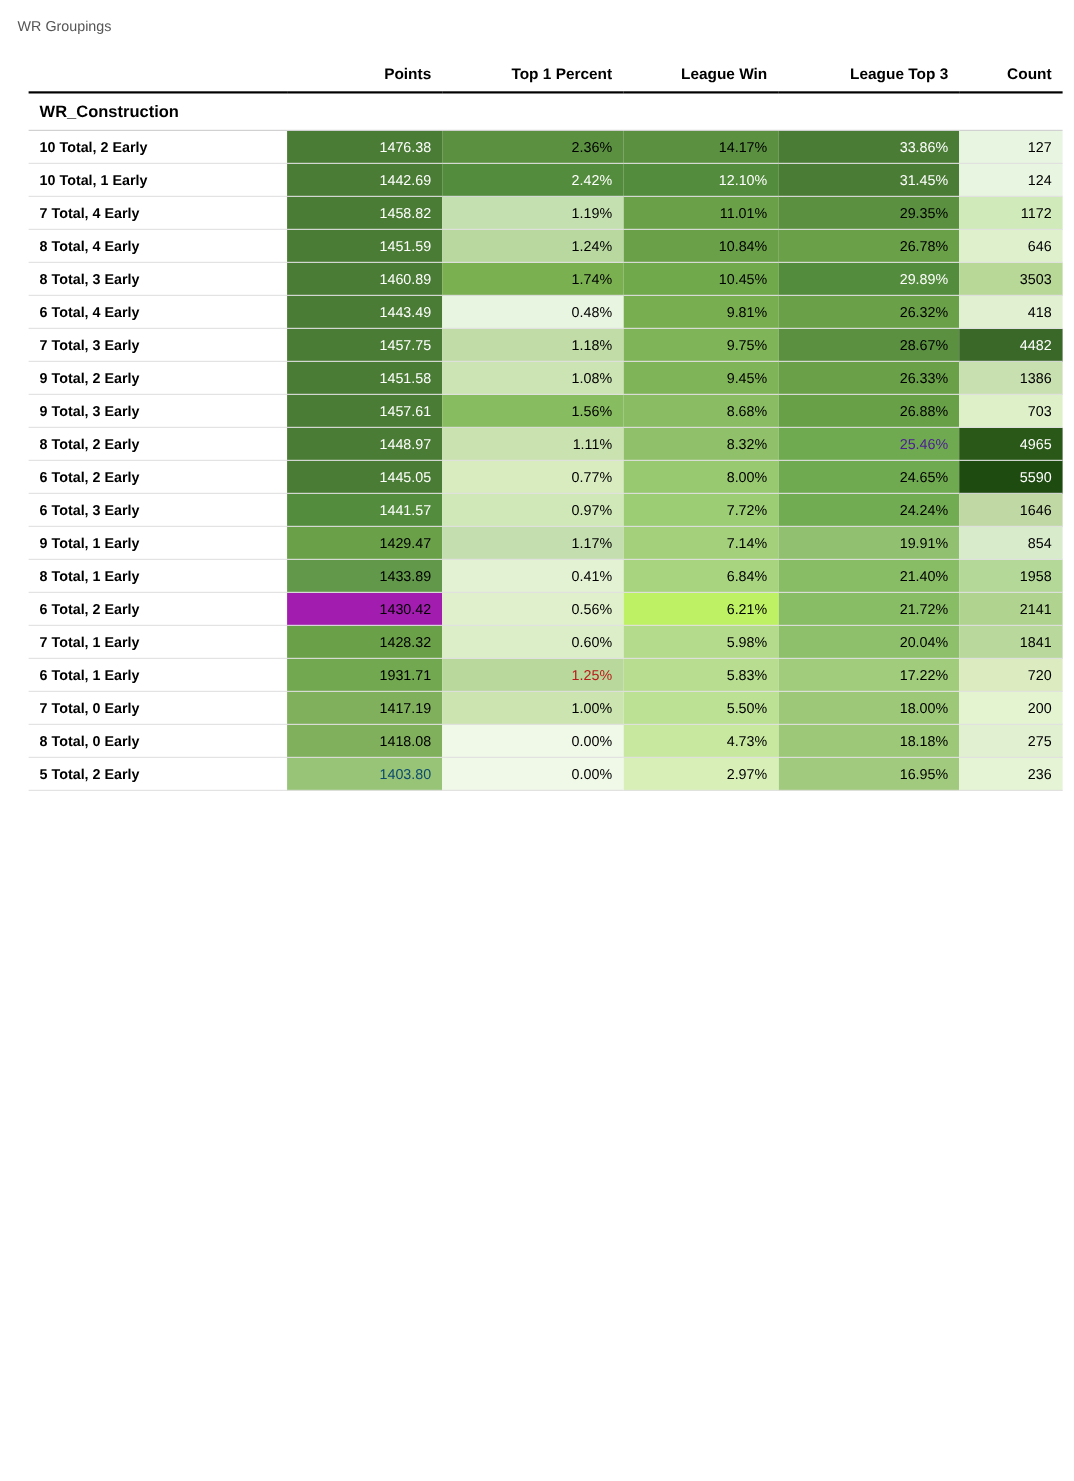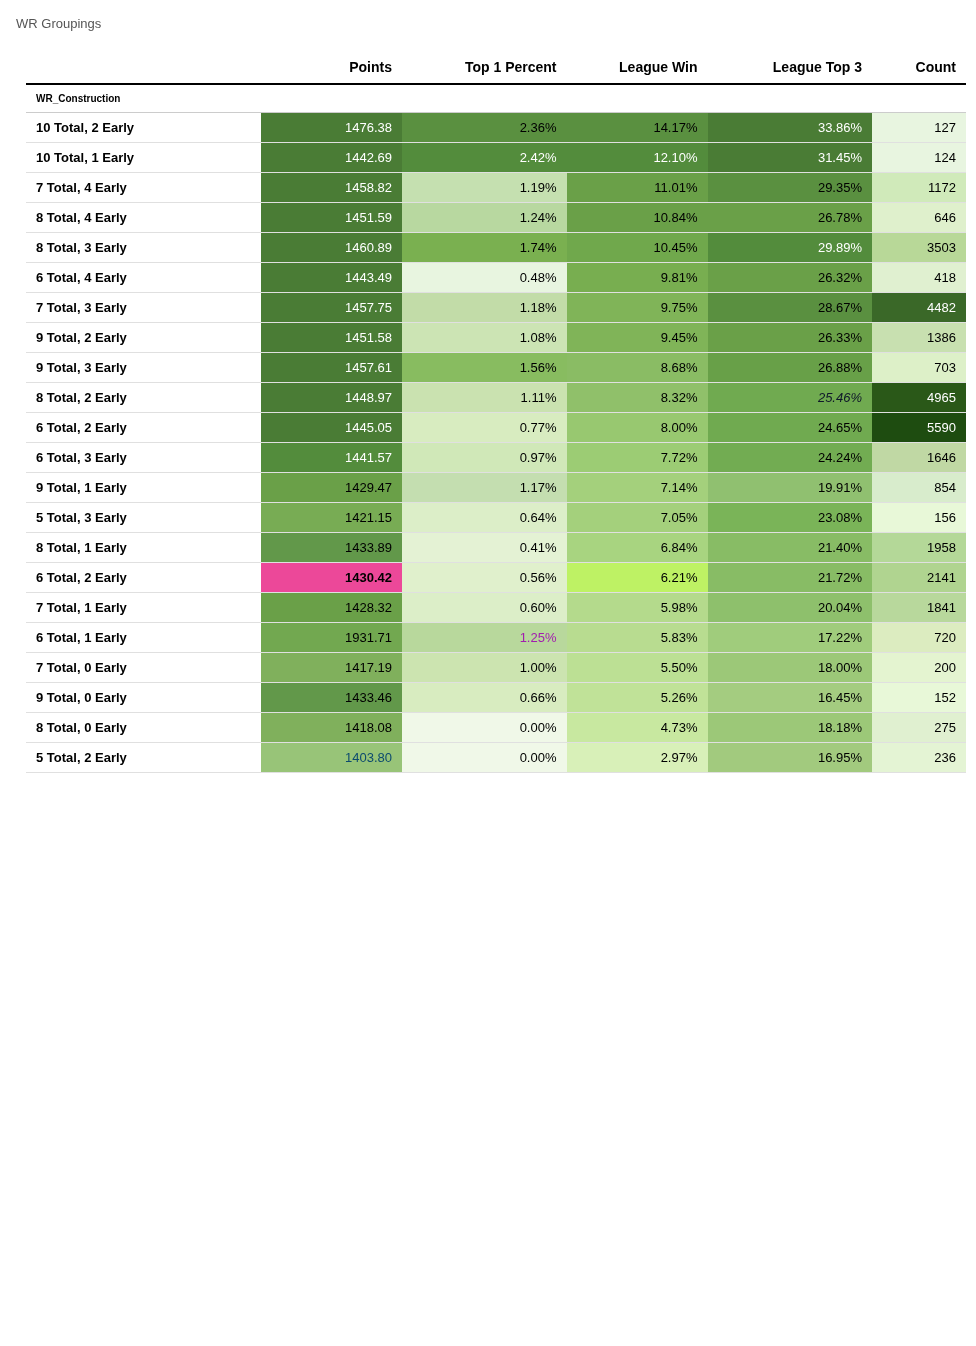--- a/index.html
+++ b/index.html
@@ -25,21 +25,21 @@
       padding: 8px 10px;
       text-align: right;
       color: #000;
       border-bottom: 2px solid #000;
     }
     thead th.row-label {
       text-align: left;
     }
     .section-header td {
       font-weight: 700;
-      font-size: 10px;
+      font-size: 15px;
       padding: 8px 10px;
       border-bottom: 1px solid #ccc;
       text-align: left;
       color: #000;
     }
     tbody tr td {
       padding: 7px 10px;
       font-size: 13px;
       text-align: right;
       color: #000;
@@ -145,21 +145,21 @@
         <td style="background-color: rgb(136, 188, 96); color: rgb(0, 0, 0);">1.56%</td>
         <td style="background-color: rgb(138, 188, 100); color: rgb(0, 0, 0);">8.68%</td>
         <td style="background-color: rgb(104, 160, 72); color: rgb(0, 0, 0);">26.88%</td>
         <td style="background-color: rgb(221, 240, 200); color: rgb(0, 0, 0);">703</td>
       </tr>
       <tr>
         <td class="row-label">8 Total, 2 Early</td>
         <td style="background-color: rgb(74, 124, 53); color: rgb(255, 255, 255);">1448.97</td>
         <td style="background-color: rgb(202, 226, 176); color: rgb(0, 0, 0);">1.11%</td>
         <td style="background-color: rgb(144, 192, 106); color: rgb(0, 0, 0);">8.32%</td>
-        <td style="background-color: rgb(112, 170, 80); color: #0f172a; font-style: italic;">25.46%</td>
+        <td style="background-color: rgb(112, 170, 80); color: #4c1d95;">25.46%</td>
         <td style="background-color: rgb(42, 88, 24); color: rgb(255, 255, 255);">4965</td>
       </tr>
       <tr>
         <td class="row-label">6 Total, 2 Early</td>
         <td style="background-color: rgb(74, 124, 53); color: rgb(255, 255, 255);">1445.05</td>
         <td style="background-color: rgb(216, 236, 192); color: rgb(0, 0, 0);">0.77%</td>
         <td style="background-color: rgb(152, 200, 112); color: rgb(0, 0, 0);">8.00%</td>
         <td style="background-color: rgb(112, 170, 80); color: rgb(0, 0, 0);">24.65%</td>
         <td style="background-color: rgb(30, 76, 16); color: rgb(255, 255, 255);">5590</td>
       </tr>
@@ -173,76 +173,60 @@
       </tr>
       <tr>
         <td class="row-label">9 Total, 1 Early</td>
         <td style="background-color: rgb(106, 160, 72); color: rgb(0, 0, 0);">1429.47</td>
         <td style="background-color: rgb(196, 222, 176); color: rgb(0, 0, 0);">1.17%</td>
         <td style="background-color: rgb(164, 208, 124); color: rgb(0, 0, 0);">7.14%</td>
         <td style="background-color: rgb(144, 192, 112); color: rgb(0, 0, 0);">19.91%</td>
         <td style="background-color: rgb(216, 236, 204); color: rgb(0, 0, 0);">854</td>
       </tr>
       <tr>
-        <td class="row-label">5 Total, 3 Early</td>
-        <td style="background-color: rgb(120, 172, 84); color: rgb(0, 0, 0);">1421.15</td>
-        <td style="background-color: rgb(220, 238, 200); color: rgb(0, 0, 0);">0.64%</td>
-        <td style="background-color: rgb(164, 208, 124); color: rgb(0, 0, 0);">7.05%</td>
-        <td style="background-color: rgb(122, 180, 88); color: rgb(0, 0, 0);">23.08%</td>
-        <td style="background-color: rgb(232, 248, 216); color: rgb(0, 0, 0);">156</td>
-      </tr>
-      <tr>
         <td class="row-label">8 Total, 1 Early</td>
         <td style="background-color: rgb(98, 152, 74); color: rgb(0, 0, 0); padding-left: 24px;">1433.89</td>
         <td style="background-color: rgb(228, 242, 212); color: rgb(0, 0, 0);">0.41%</td>
         <td style="background-color: rgb(168, 212, 128); color: rgb(0, 0, 0);">6.84%</td>
         <td style="background-color: rgb(136, 188, 101); color: rgb(0, 0, 0);">21.40%</td>
         <td style="background-color: rgb(180, 216, 152); color: rgb(0, 0, 0);">1958</td>
       </tr>
       <tr>
         <td class="row-label">6 Total, 2 Early</td>
-        <td style="background-color: #ec4899; color: rgb(0, 0, 0); font-weight: bold;">1430.42</td>
+        <td style="background-color: #a21caf; color: rgb(0, 0, 0);">1430.42</td>
         <td style="background-color: rgb(224, 240, 204); color: rgb(0, 0, 0);">0.56%</td>
         <td style="background-color: #bef264; color: rgb(0, 0, 0);">6.21%</td>
         <td style="background-color: rgb(136, 188, 101); color: rgb(0, 0, 0);">21.72%</td>
         <td style="background-color: rgb(176, 212, 144); color: rgb(0, 0, 0);">2141</td>
       </tr>
       <tr>
         <td class="row-label">7 Total, 1 Early</td>
         <td style="background-color: rgb(106, 160, 72); color: rgb(0, 0, 0);">1428.32</td>
         <td style="background-color: rgb(220, 238, 200); color: rgb(0, 0, 0);">0.60%</td>
         <td style="background-color: rgb(180, 218, 140); color: rgb(0, 0, 0);">5.98%</td>
         <td style="background-color: rgb(142, 192, 108); color: rgb(0, 0, 0);">20.04%</td>
         <td style="background-color: rgb(184, 216, 156); color: rgb(0, 0, 0);">1841</td>
       </tr>
       <tr>
         <td class="row-label">6 Total, 1 Early</td>
         <td style="background-color: rgb(114, 168, 80); color: rgb(0, 0, 0);">1931.71</td>
-        <td style="background-color: rgb(184, 216, 156); color: #a21caf;">1.25%</td>
+        <td style="background-color: rgb(184, 216, 156); color: #b91c1c;">1.25%</td>
         <td style="background-color: rgb(184, 220, 144); color: rgb(0, 0, 0);">5.83%</td>
         <td style="background-color: rgb(160, 204, 124); color: rgb(0, 0, 0);">17.22%</td>
         <td style="background-color: rgb(220, 236, 192); color: rgb(0, 0, 0); padding-left: 11px;">720</td>
       </tr>
       <tr>
         <td class="row-label">7 Total, 0 Early</td>
         <td style="background-color: rgb(128, 176, 92); color: rgb(0, 0, 0);">1417.19</td>
         <td style="background-color: rgb(204, 228, 176); color: rgb(0, 0, 0);">1.00%</td>
         <td style="background-color: rgb(188, 224, 148); color: rgb(0, 0, 0);">5.50%</td>
         <td style="background-color: rgb(156, 200, 120); color: rgb(0, 0, 0);">18.00%</td>
         <td style="background-color: rgb(228, 244, 208); color: rgb(0, 0, 0);">200</td>
       </tr>
       <tr>
-        <td class="row-label">9 Total, 0 Early</td>
-        <td style="background-color: rgb(98, 152, 74); color: rgb(0, 0, 0);">1433.46</td>
-        <td style="background-color: rgb(216, 236, 192); color: rgb(0, 0, 0);">0.66%</td>
-        <td style="background-color: rgb(192, 226, 152); color: rgb(0, 0, 0);">5.26%</td>
-        <td style="background-color: rgb(164, 204, 128); color: rgb(0, 0, 0);">16.45%</td>
-        <td style="background-color: rgb(232, 248, 216); color: rgb(0, 0, 0);">152</td>
-      </tr>
-      <tr>
         <td class="row-label">8 Total, 0 Early</td>
         <td style="background-color: rgb(128, 176, 92); color: rgb(0, 0, 0);">1418.08</td>
         <td style="background-color: rgb(240, 248, 232); color: rgb(0, 0, 0);">0.00%</td>
         <td style="background-color: rgb(200, 232, 160); color: rgb(0, 0, 0);">4.73%</td>
         <td style="background-color: rgb(156, 200, 120); color: rgb(0, 0, 0);">18.18%</td>
         <td style="background-color: rgb(224, 240, 208); color: rgb(0, 0, 0);">275</td>
       </tr>
       <tr>
         <td class="row-label">5 Total, 2 Early</td>
         <td style="background-color: rgb(152, 196, 120); color: #0c4a6e;">1403.80</td>

